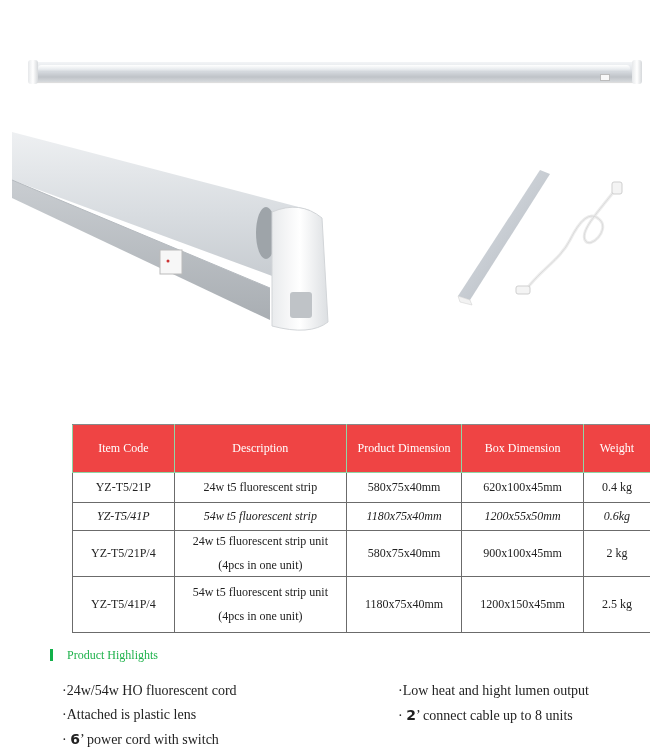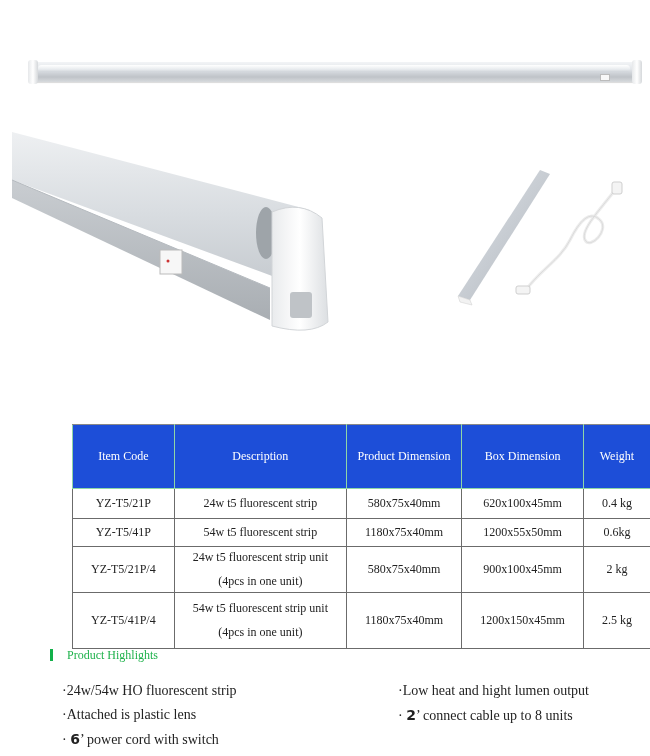--- a/index.html
+++ b/index.html
@@ -17,24 +17,24 @@
   .tube-long .cap-r { right: -2px; }
   .tube-long .switch { position: absolute; right: 30px; top: 14px; width: 8px; height: 5px; background: #f8f8f8; border: 1px solid #bbb; }
 
   
   .fixture-big { position: absolute; left: 10px; top: 120px; width: 340px; height: 230px; }
   
   .fixture-small { position: absolute; left: 440px; top: 150px; width: 200px; height: 160px; }
 
   
   .spec-table { position: absolute; left: 72px; top: 424px; border-collapse: collapse; font-family: "Liberation Serif", serif; font-size: 12px; }
-  .spec-table th { background: #1d4ed8; color: #ffffff; font-weight: normal; height: 31px; border: 1px solid #8fd6a6; border-top: 1px solid #888; padding: 16px 2px; white-space: nowrap; }
+  .spec-table th { background: #ef4444; color: #ffffff; font-weight: normal; height: 31px; border: 1px solid #8fd6a6; border-top: 1px solid #888; padding: 8px 2px; white-space: nowrap; }
   .spec-table td { border: 1px solid #6b6b6b; text-align: center; padding: 0 18px; color: #222; white-space: nowrap; }
   .spec-table tr.r1 td { height: 29px; }
-  .spec-table tr.r2 td { height: 27px; }
+  .spec-table tr.r2 td { height: 27px; font-style: italic; }
   .spec-table tr.r3 td { height: 45px; }
   .spec-table tr.r4 td { height: 55px; }
   .spec-table td .l2 { display: block; margin-top: 9px; }
   .c1 { width: 70px; } .c2 { width: 140px; } .c3 { width: 103px; } .c4 { width: 88px; } .c5 { width: 40px; } .c6 { width: 56px; }
 
   
   .hl-bar { position: absolute; left: 50px; top: 649px; width: 3px; height: 12px; background: #12b04a; }
   .hl-title { position: absolute; left: 67px; top: 648px; font-size: 12px; color: #1fb24c; font-family: "Liberation Serif", serif; }
   .hl-item { position: absolute; font-size: 14px; color: #222; font-family: "Liberation Serif", serif; white-space: nowrap; }
   .hl-item .big { font-family: "DejaVu Sans", sans-serif; font-weight: bold; font-size: 14px; }
@@ -147,21 +147,21 @@
       <td>2.5 kg</td>
       <td>4</td>
     </tr>
   </tbody>
 </table>
 
 <div class="hl-bar"></div>
 <div class="hl-title">Product Highlights</div>
 
 <div class="hl-item" style="left:62px; top:683px;">
-  <span>·</span><span>24w/54w HO fluorescent strip</span>
+  <span>·</span><span>24w/54w HO fluorescent cord</span>
 </div>
 <div class="hl-item" style="left:62px; top:707px;">
   <span>·</span><span>Attached is plastic lens</span>
 </div>
 <div class="hl-item" style="left:62px; top:731px;">
   <span> · </span><span class="big">6</span><span>’ power cord with switch</span>
 </div>
 
 <div class="hl-item" style="left:398px; top:683px;">
   <span>·</span><span>Low heat and hight lumen output</span>

